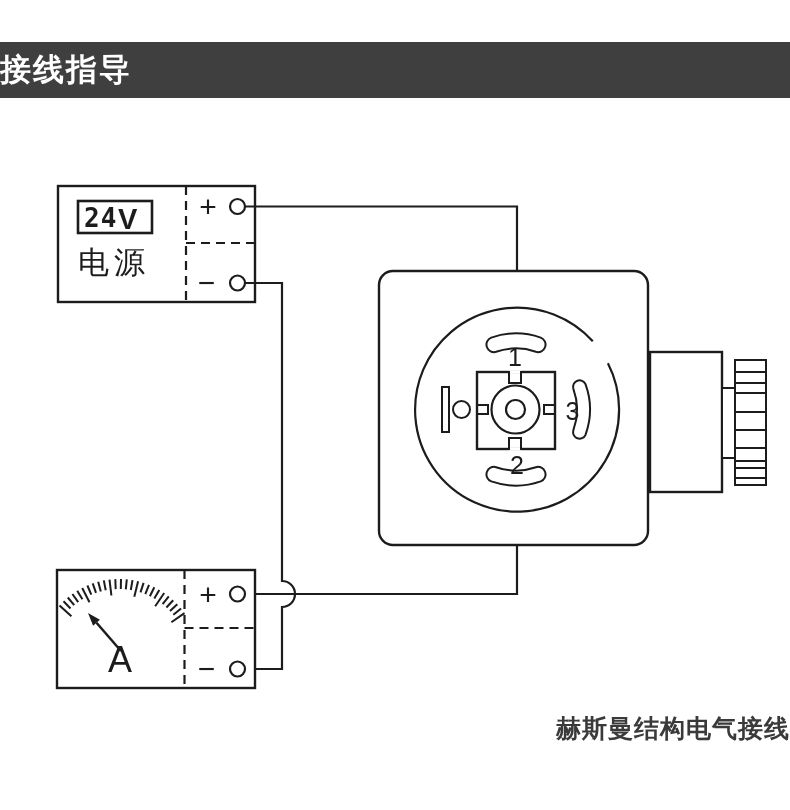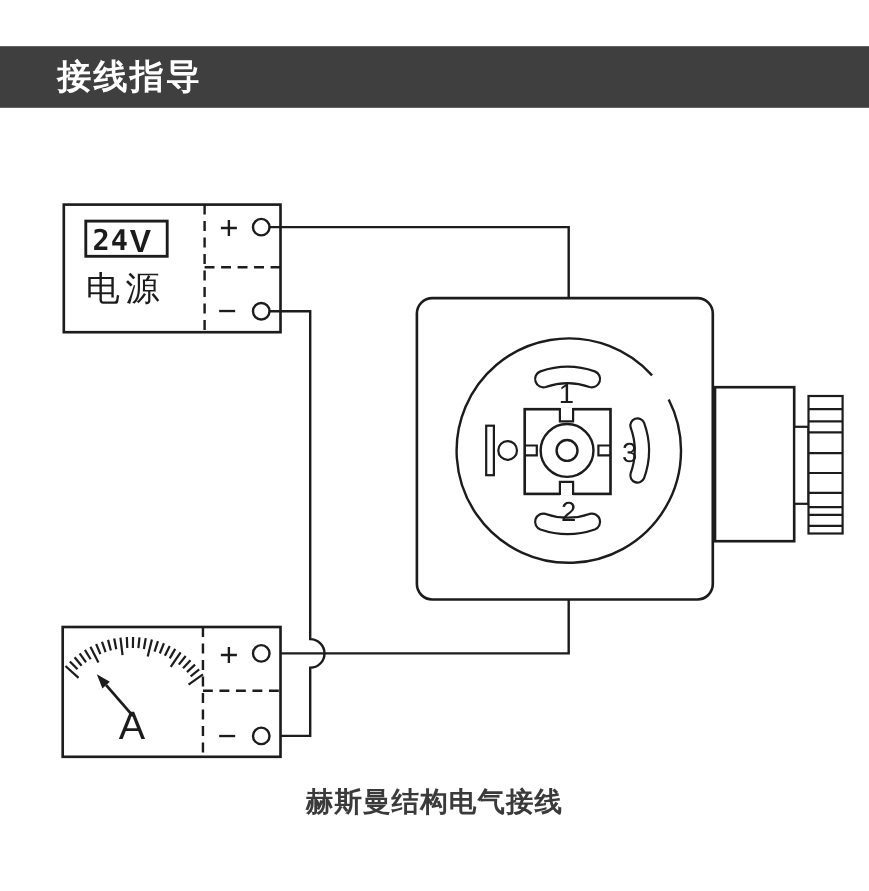--- a/index.html
+++ b/index.html
@@ -5,25 +5,25 @@
   html,body{margin:0;padding:0;}
   body{
     width:790px;height:810px;position:relative;background:#ffffff;
     font-family:"Liberation Sans","DejaVu Sans",sans-serif;
     -webkit-font-smoothing:antialiased;
   }
   .header-bar{
     position:absolute;left:0;top:42px;width:790px;height:56px;
     background:#3f3f3f;color:#fff;
     font-size:31px;font-weight:bold;line-height:56px;
-    padding-left:52px;box-sizing:border-box;letter-spacing:2px;
+    box-sizing:border-box;letter-spacing:2px;
   }
   .caption{
     position:absolute;left:0;top:712px;width:790px;
-    text-align:center;font-size:25px;font-weight:bold;color:#3a3a3a;
+    text-align:right;font-size:25px;font-weight:bold;color:#3a3a3a;
     letter-spacing:1px;
   }
   svg{position:absolute;left:0;top:0;}
   svg text{font-family:"Liberation Sans","DejaVu Sans",sans-serif;fill:#1c1c1c;}
   .seg{font-family:"DejaVu Sans Mono","Liberation Mono",monospace;font-weight:bold;}
 </style>
 </head>
 <body>
 
 <div class="header-bar" style="background: rgb(63, 63, 63); color: rgb(255, 255, 255);">

